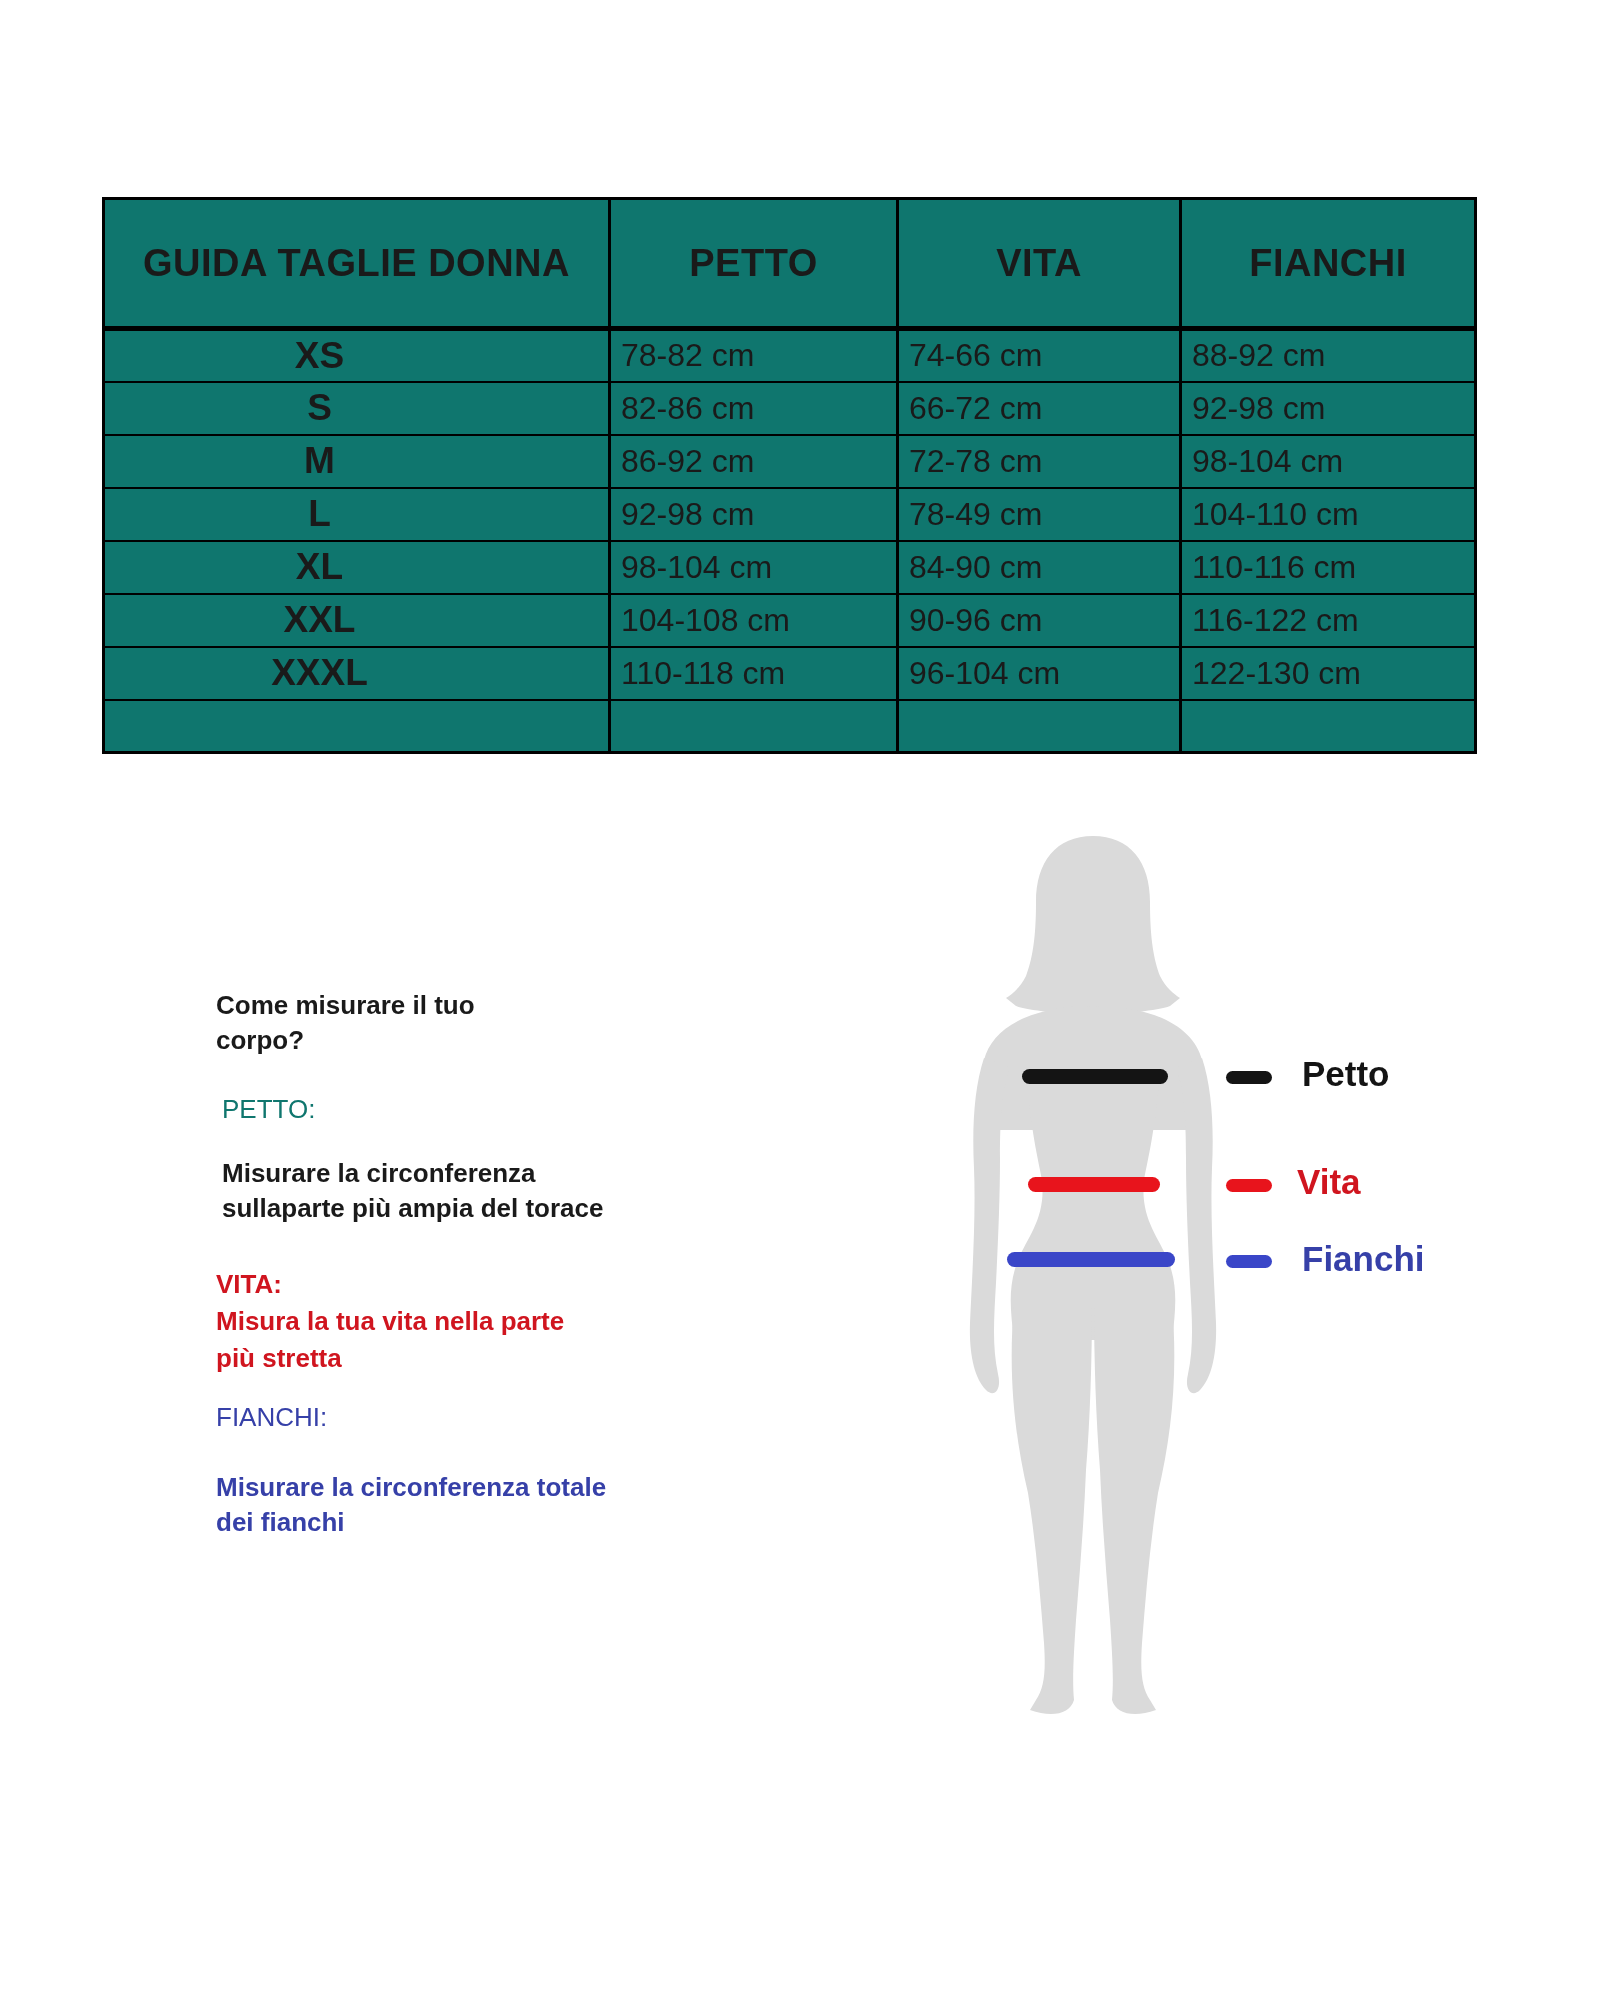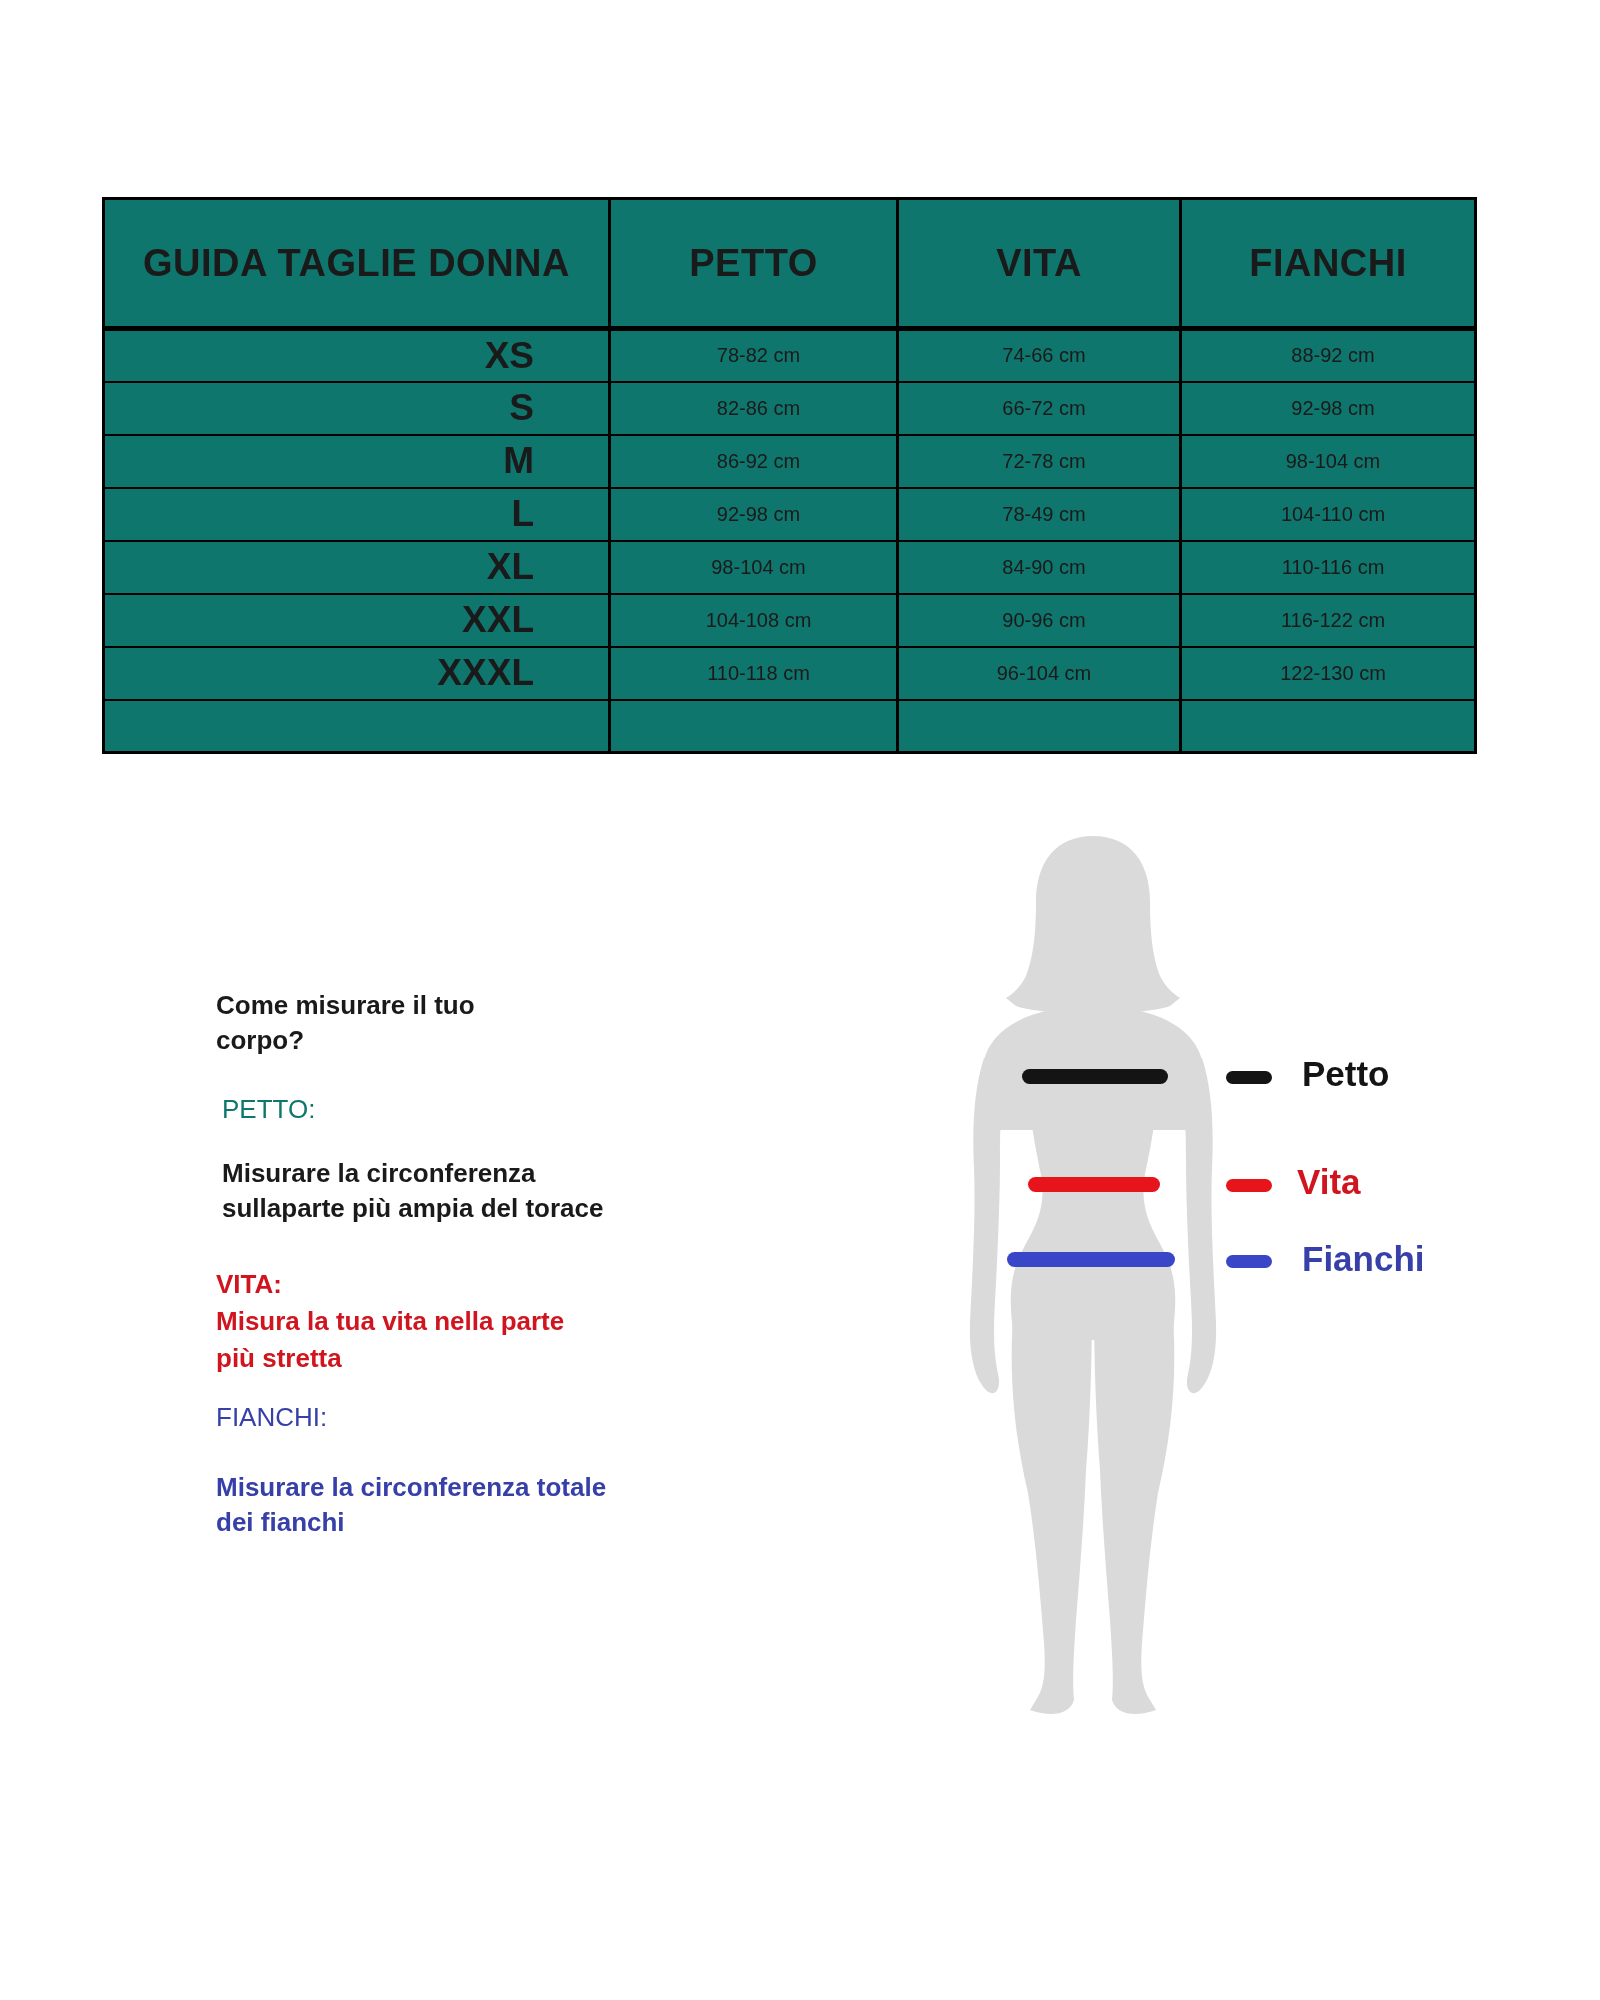--- a/index.html
+++ b/index.html
@@ -22,24 +22,24 @@
     overflow:hidden; white-space:nowrap;
   }
   table.size-table { border:3px solid #000; }
   tr.head th {
     height:130px; font-size:38px; font-weight:bold; letter-spacing:.5px;
     text-align:center; vertical-align:middle;
     border-bottom:5px solid #000;
   }
   tr.data td { height:53px; vertical-align:middle; }
   td.size-cell {
-    font-size:37px; font-weight:bold; text-align:right; padding-right:74px;
+    font-size:37px; font-weight:bold; text-align:center; padding-right:74px;
   }
   td.val-cell {
-    font-size:20px; font-weight:normal; text-align:center; padding-left:10px;
+    font-size:32px; font-weight:normal; text-align:left; padding-left:10px;
   }
 
   
   .ins { position:absolute; left:216px; }
   .ln { display:block; }
   .ins-title   { top:988px;  font-size:26px; font-weight:bold; line-height:35px; }
   .ins-petto-label { top:1094px; left:222px; font-size:26px; font-weight:normal; }
   .ins-petto-text  { top:1156px; left:222px; font-size:26px; font-weight:bold; line-height:35px; }
   .ins-vita    { top:1266px; font-size:26px; font-weight:bold; line-height:37px; }
   .ins-fianchi-label { top:1402px; font-size:26px; font-weight:normal; }

